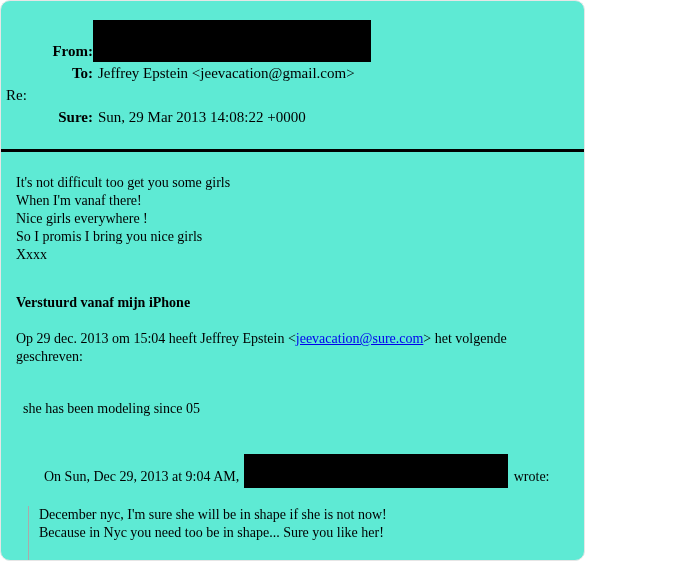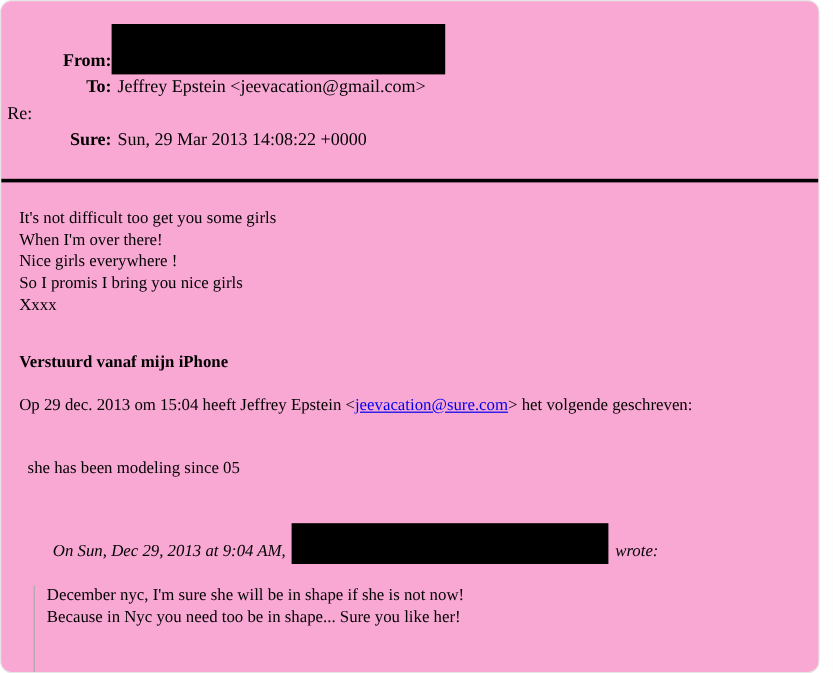--- a/index.html
+++ b/index.html
@@ -1,24 +1,24 @@
 <!DOCTYPE html>
 <html><head>
 <meta charset="utf-8">
 <style>
   html, body {
     margin: 0;
     padding: 0;
     background: #ffffff;
   }
   .page {
-    width: 683px;
+    width: 585px;
     height: 561px;
     box-sizing: border-box;
-    background: #f9a8d4;
+    background: #5eead4;
     border: 1px solid #e6e6e6;
     border-radius: 10px;
     overflow: hidden;
     font-family: "Liberation Serif", serif;
     color: #000000;
   }
 
   
   .hdr {
     margin-top: 19px;
@@ -73,21 +73,20 @@
     cursor: pointer;
   }
   .quoted-line {
     margin-top: 34px;
     margin-left: 7px;
   }
   .nested-head {
     margin-top: 18px;
     margin-left: 7px;
     white-space: pre-wrap;
-    font-style: italic;
   }
   .redaction-inline {
     display: inline-block;
     width: 264px;
     height: 34px;
     background: #000000;
     vertical-align: -7px;
     margin: 0 2px 0 5px;
   }
   .nested-quote {
@@ -117,21 +116,21 @@
     <div class="hdr-row">
       <span class="hdr-label">Sure:</span>
       <span class="hdr-value">Sun, 29 Mar 2013 14:08:22 +0000</span>
     </div>
   </div>
 
   <hr class="rule">
 
   <div class="body">
     <div class="line">It's not difficult too get you some girls</div>
-    <div class="line">When I'm over there!</div>
+    <div class="line">When I'm vanaf there!</div>
     <div class="line">Nice girls everywhere !</div>
     <div class="line">So I promis I bring you nice girls</div>
     <div class="line">Xxxx</div>
 
     <div class="line sig">Verstuurd vanaf mijn iPhone</div>
 
     <div class="line reply-head">
       <span>Op 29 dec. 2013 om 15:04 heeft Jeffrey Epstein &lt;</span><a class="link">jeevacation@sure.com</a><span>&gt; het volgende geschreven:</span>
     </div>
 

